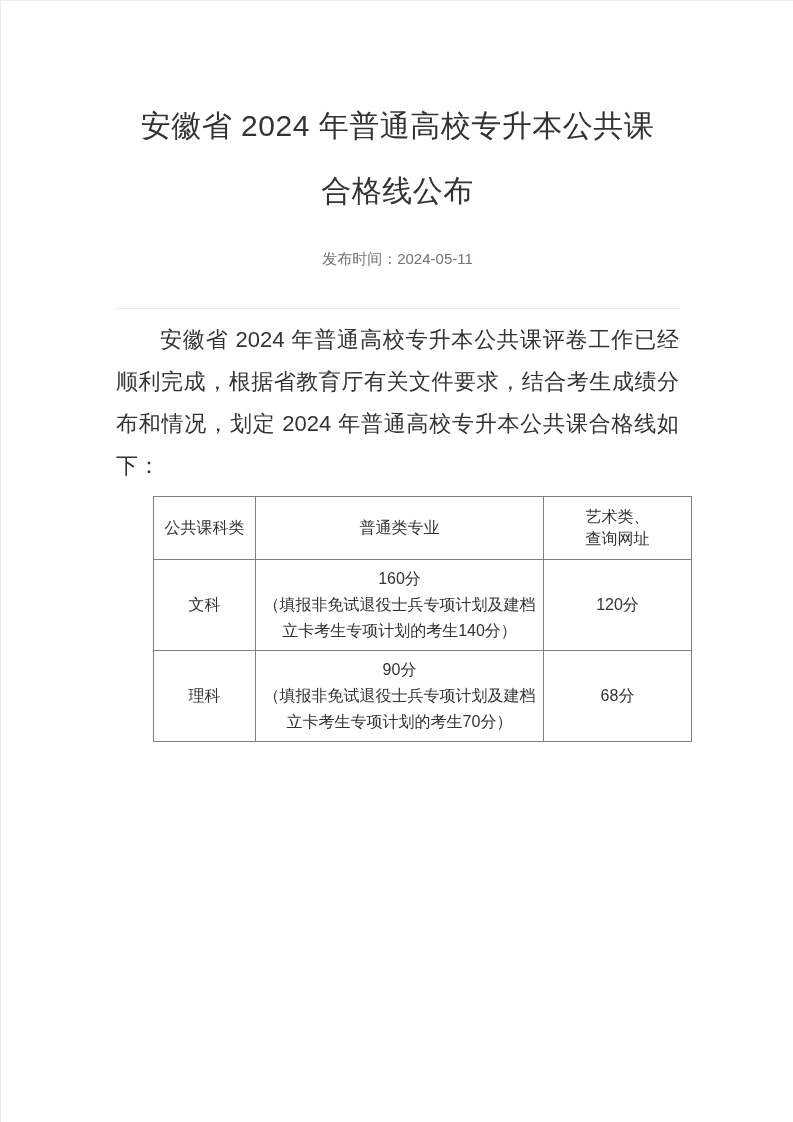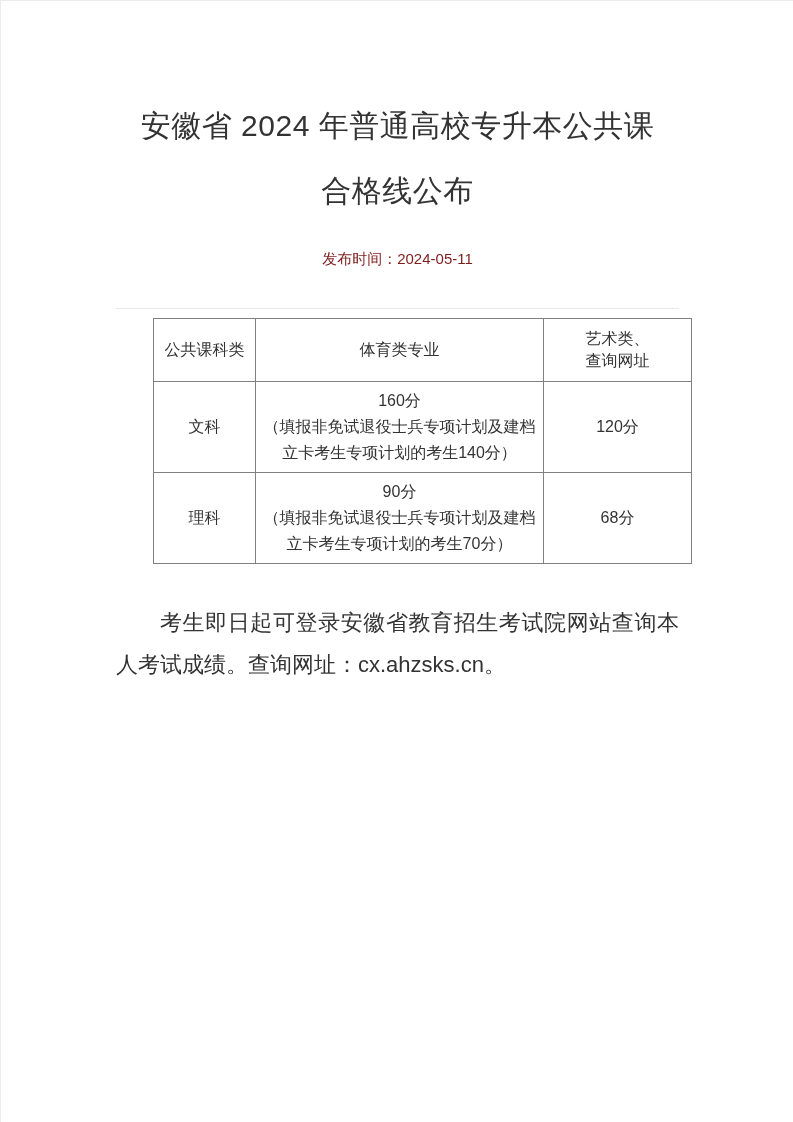--- a/index.html
+++ b/index.html
@@ -30,21 +30,21 @@
     color: #333333;
     letter-spacing: 0.5px;
   }
   .meta-row {
     margin-top: 26px;
     display: flex;
     justify-content: center;
     gap: 44px;
     font-size: 15px;
     line-height: 20px;
-    color: #7f1d1d;
+    color: #737373;
   }
   .divider {
     border: none;
     border-top: 1px solid #e8e8e8;
     margin: 39px 0 0 0;
     height: 0;
   }
   .body-para {
     margin: 0;
     font-size: 22px;
@@ -92,31 +92,32 @@
 
   <h1 class="title">安徽省 2024 年普通高校专升本公共课
 合格线公布</h1>
 
   <div class="meta-row">
     <span>发布时间：2024-05-11</span>
   </div>
 
   <hr class="divider">
 
+  <p class="body-para intro-para">安徽省 2024 年普通高校专升本公共课评卷工作已经顺利完成，根据省教育厅有关文件要求，结合考生成绩分布和情况，划定 2024 年普通高校专升本公共课合格线如下：</p>
 
   <table class="score-table">
     <colgroup>
       <col class="col-subject">
       <col class="col-general">
       <col class="col-art">
     </colgroup>
     <thead>
       <tr>
         <th>公共课科类</th>
-        <th>体育类专业</th>
+        <th>普通类专业</th>
         <th>艺术类、
 查询网址</th>
       </tr>
     </thead>
     <tbody>
       <tr>
         <td>文科</td>
         <td>160分
 （填报非免试退役士兵专项计划及建档立卡考生专项计划的考生140分）</td>
         <td>120分</td>
@@ -124,15 +125,14 @@
       <tr>
         <td>理科</td>
         <td>90分
 （填报非免试退役士兵专项计划及建档立卡考生专项计划的考生70分）</td>
         <td>68分</td>
       </tr>
     </tbody>
   </table>
 
 
-  <p class="body-para query-para">考生即日起可登录安徽省教育招生考试院网站查询本人考试成绩。查询网址：cx.ahzsks.cn。</p>
 
 </div>
 
 </body></html>

